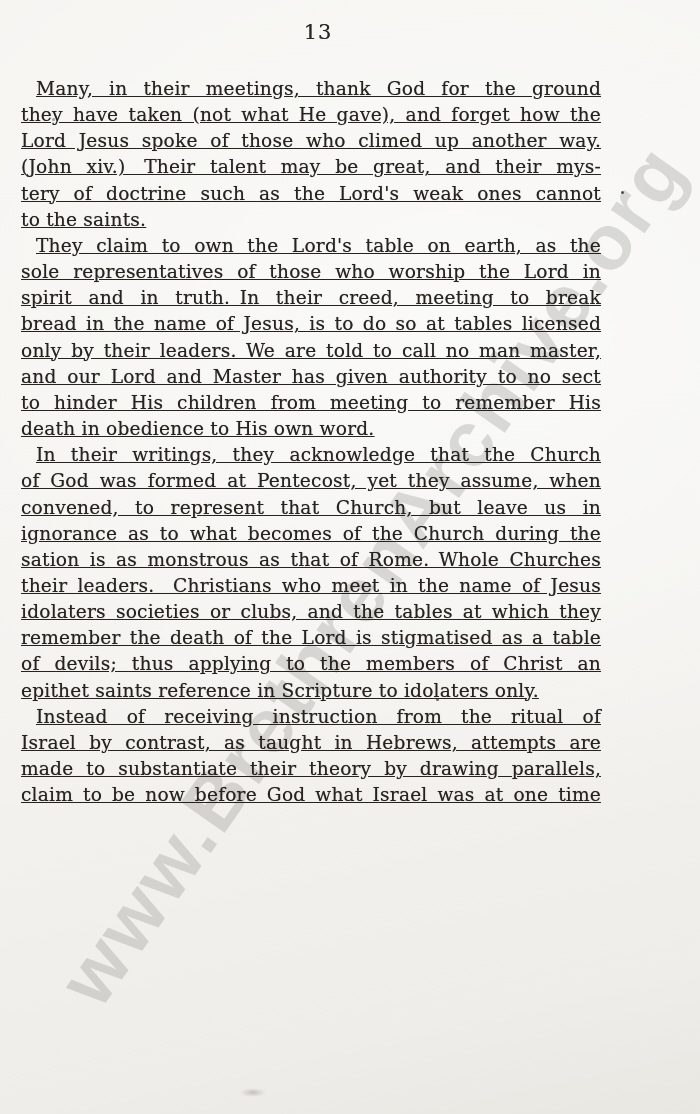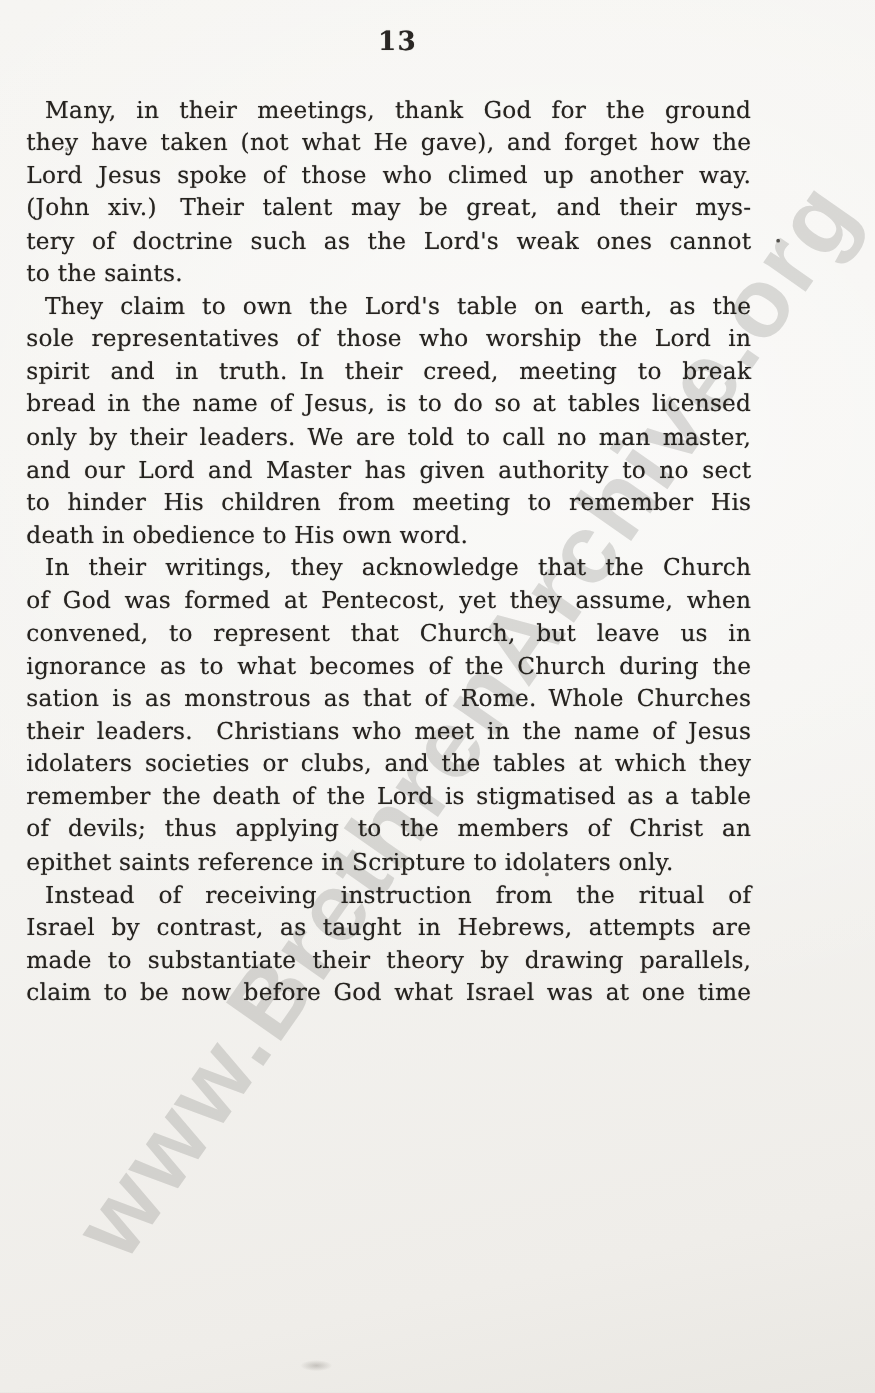--- a/index.html
+++ b/index.html
@@ -21,21 +21,20 @@
   .page-number {
     position: absolute;
     top: 20px;
     left: 0;
     width: 636px;
     text-align: center;
     font-size: 21px;
     letter-spacing: 1px;
     color: #2a2724;
     text-shadow: 0 0 0.6px rgba(30,28,25,0.6);
-    font-weight: bold;
   }
   .watermark {
     position: absolute;
     left: 373px;
     top: 575px;
     transform: translate(-50%, -50%) rotate(-55deg);
     transform-origin: center;
     font-family: "Liberation Sans", sans-serif;
     font-weight: bold;
     font-size: 78px;
@@ -52,20 +51,21 @@
     width: 580px;
     font-size: 18.6px;
     line-height: 26.15px;
     letter-spacing: 0.2px;
     text-shadow: 0 0 0.7px rgba(32,30,27,0.55);
   }
   .para { margin: 0; }
   .line {
     text-align: justify;
     text-align-last: justify;
+    text-decoration: underline;
   }
   .line.first { text-indent: 15px; }
   .line.last  { text-align-last: left; }
   .speck {
     position: absolute;
     border-radius: 50%;
     pointer-events: none;
   }
   .speck.s1 { left: 621px; top: 191px; width: 3px; height: 3px; background: rgba(45,42,38,0.8); }
   .speck.s2 { left: 436px; top: 698px; width: 3px; height: 3px; background: rgba(45,42,38,0.7); }

